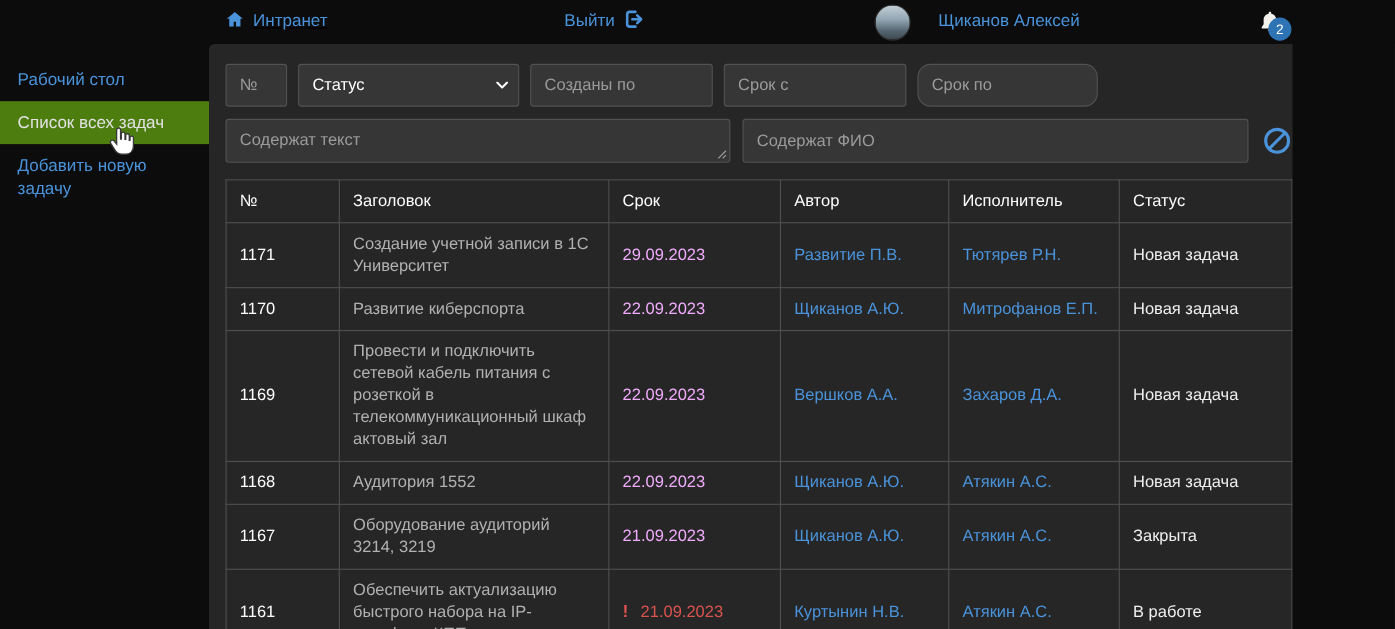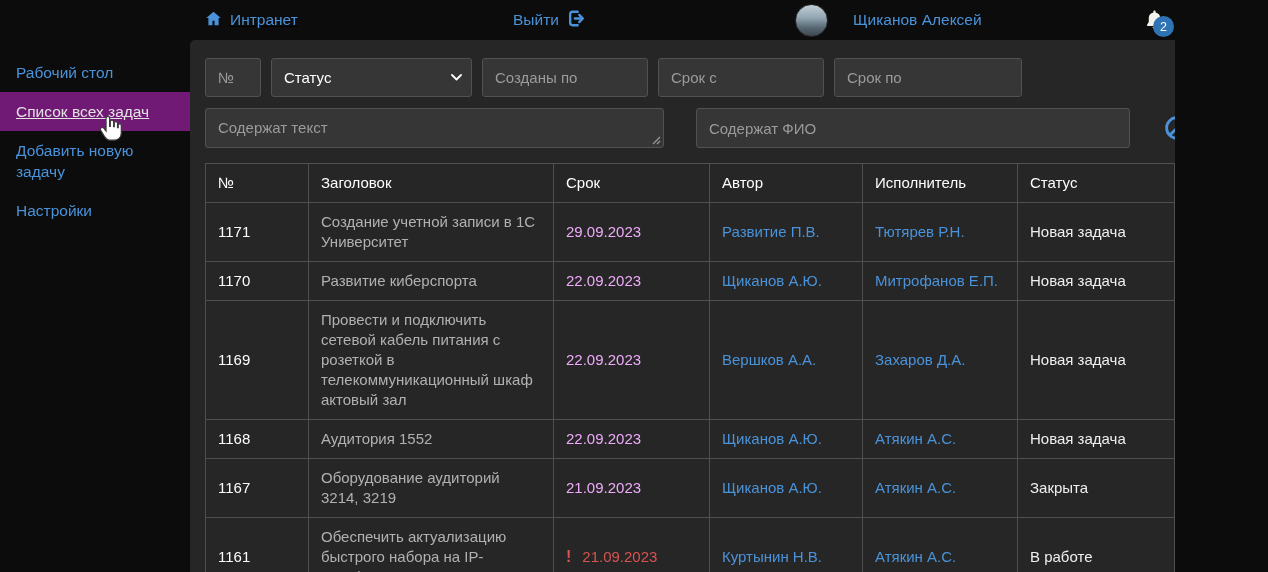--- a/index.html
+++ b/index.html
@@ -30,48 +30,48 @@
     position:absolute; left:1153px; top:16px; width:21px; height:21px; border-radius:50%;
     background:#2e74b5; color:#fff; font-size:12.5px; display:flex; align-items:center; justify-content:center;
     z-index:6;
   }
 
   
   .sidebar { position:absolute; left:0; top:40px; width:190px; height:532px; background:#0c0c0c; padding-top:13px; }
   .nav-item {
     padding:9px 16px; color:#4a93da; font-size:15.5px; line-height:21px; cursor:pointer;
   }
-  .nav-item.active { background:#701a75; color:#e2e2e2;text-decoration:underline; }
+  .nav-item.active { background:#4d7c0f; color:#e2e2e2; }
 
   
   .panel {
     position:absolute; left:190px; top:40px; width:985px; height:532px;
     background:#262626; border-top-left-radius:5px;
     padding:18px 0 0 15px; overflow:hidden;
   }
 
   .filters-1 { display:flex; gap:10px; width:969px; }
   .ctl {
     height:39px; background:#363636; border:1px solid #525252; border-radius:3px;
     color:#e2e2e2; font-size:15px; padding:0 12px; outline:none;
     font-family:"Liberation Sans", sans-serif;
   }
   .ctl::placeholder { color:#9b9b9b; opacity:1; }
   .w-num { width:56px; }
   .w-status { width:201px; }
   .w-date { width:166px; }
-  .w-date-last { width:188px; }
+  .w-date-last { width:164px;border-radius:12px; }
   .select-wrap { position:relative; }
   .select-wrap select {
     width:100%; color:#fff; appearance:none; -webkit-appearance:none; -moz-appearance:none;
     padding-right:26px; cursor:pointer;
   }
   .select-wrap .chev { position:absolute; right:10px; top:16px; pointer-events:none; line-height:0; }
 
-  .filters-2 { margin-top:11px; display:flex; align-items:center; width:985px;gap:21px; }
+  .filters-2 { margin-top:11px; display:flex; align-items:center; width:985px; }
   .ta-wrap { position:relative; width:459px; }
   .ta-wrap textarea {
     width:459px; height:40px; resize:none; padding:9px 12px; line-height:20px; display:block;
   }
   .ta-wrap .grip { position:absolute; right:3px; bottom:3px; line-height:0; pointer-events:none; }
   .w-fio { width:460px; height:40px; margin-left:11px; }
   .clear-btn { margin-left:13px; width:26px; height:26px; border:none; background:transparent; cursor:pointer; line-height:0; padding:0; }
 
   
   table.tasks { margin-top:15px; width:969px; border-collapse:collapse; table-layout:fixed; }
@@ -132,21 +132,20 @@
         </svg>
     </span>
   </div>
   <div class="badge">2</div>
 </div>
 
 <div class="sidebar">
   <div class="nav-item">Рабочий стол</div>
   <div class="nav-item active">Список всех задач</div>
   <div class="nav-item">Добавить новую задачу</div>
-  <div class="nav-item">Настройки</div>
 </div>
 
 <div class="panel">
 
   <div class="filters-1">
     <input class="ctl w-num" placeholder="№" style="">
     <div class="select-wrap w-status">
       <select class="ctl">
         <option>Статус</option>
       </select>

